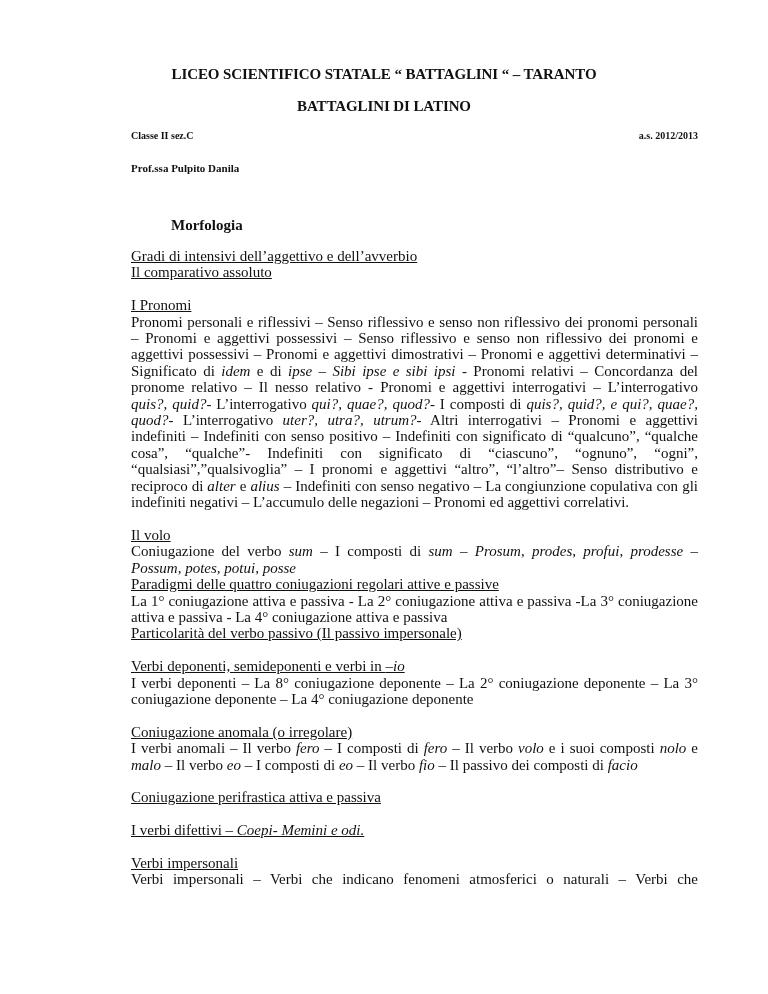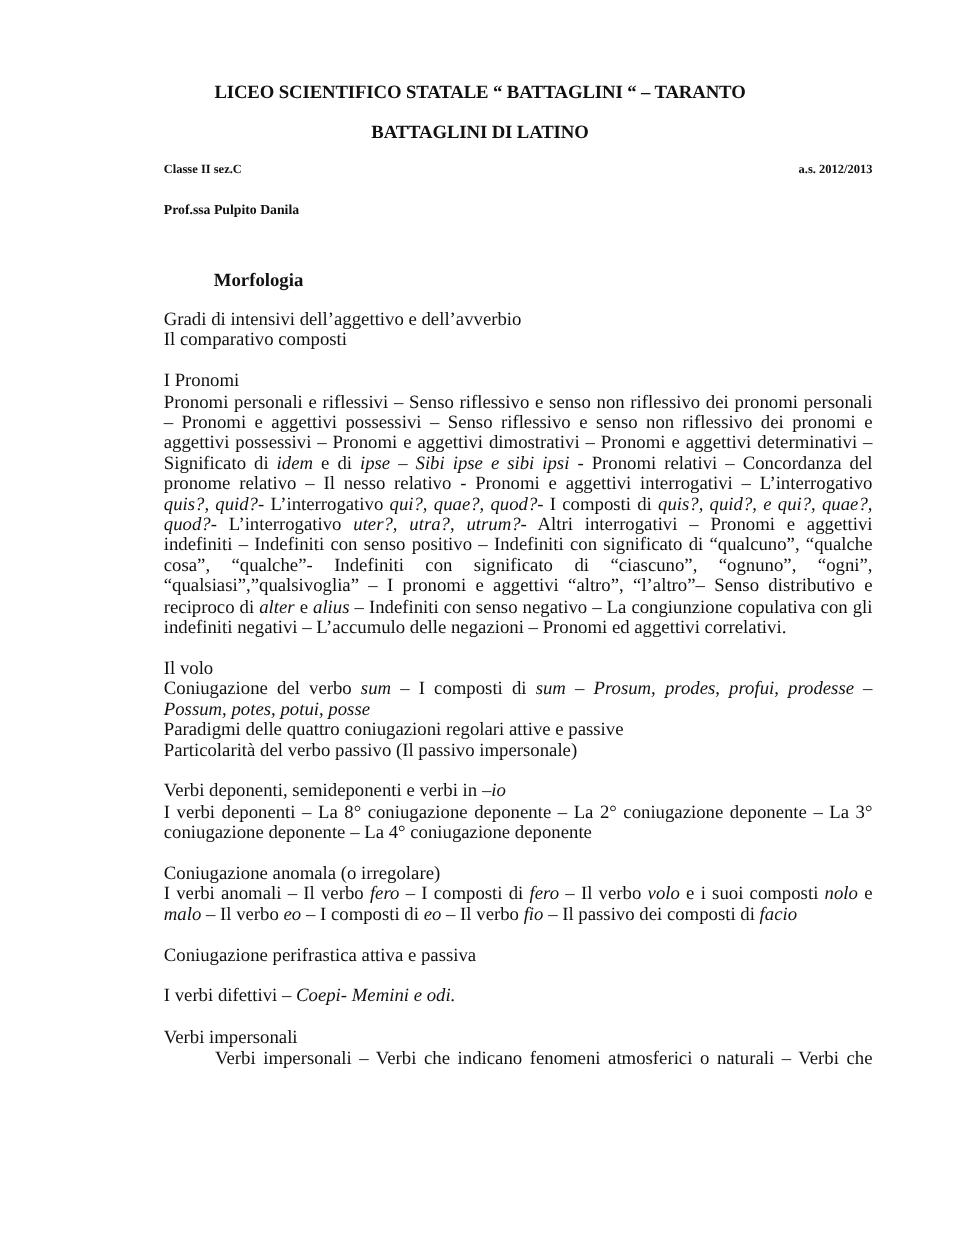--- a/index.html
+++ b/index.html
@@ -18,23 +18,23 @@
     position: absolute; left: 131px; width: 567px; top: 130px;
     font-weight: bold; font-size: 10px; display: flex; justify-content: space-between;
   }
   .prof { position: absolute; left: 131px; top: 162px; font-weight: bold; font-size: 11px; }
   .morf { position: absolute; left: 131px; top: 217px; font-weight: bold; font-size: 15px; margin-left: 40px; }
   .body {
     position: absolute; left: 131px; width: 567px; top: 248px;
     font-size: 15px; line-height: 16.4px;
   }
   .p { margin: 0 0 16.4px 0; }
-  .line { display: block; }
+  .line { display: block; text-decoration: underline; }
   .just { text-align: justify; }
-  .just-last { text-align: justify; text-align-last: justify; margin-left: 41px; }
+  .just-last { text-align: justify; text-align-last: justify; }
   i { font-style: italic; }
 </style>
 </head>
 <body>
 
 <div class="page">
 
   <div class="title t1">LICEO SCIENTIFICO STATALE “ BATTAGLINI “ – TARANTO</div>
   <div class="title t2">BATTAGLINI DI LATINO</div>
 
@@ -44,32 +44,33 @@
   </div>
 
   <div class="prof">Prof.ssa Pulpito Danila</div>
 
   <div class="morf">Morfologia</div>
 
   <div class="body">
 
     <div class="p">
       <span class="line">Gradi di intensivi dell’aggettivo  e dell’avverbio</span>
-      <span class="line">Il comparativo composti</span>
+      <span class="line">Il comparativo assoluto</span>
     </div>
 
     <div class="p">
       <span class="line">I Pronomi</span>
       <div class="just"><span>Pronomi personali e riflessivi – Senso riflessivo e senso non riflessivo dei pronomi personali – Pronomi e aggettivi  possessivi – Senso riflessivo e senso non riflessivo dei pronomi e aggettivi possessivi – Pronomi e aggettivi dimostrativi – Pronomi e aggettivi determinativi – Significato di </span><i>idem</i><span>  e di </span><i>ipse – Sibi ipse e sibi ipsi</i><span> -  Pronomi relativi – Concordanza del pronome relativo – Il nesso relativo - Pronomi e aggettivi interrogativi – L’interrogativo </span><i>quis?, quid?</i><span>- L’interrogativo </span><i>qui?, quae?, quod?</i><span>- I composti di </span><i>quis?, quid?, e qui?, quae?, quod?</i><span>- L’interrogativo </span><i>uter?, utra?, utrum?</i><span>- Altri interrogativi – Pronomi e aggettivi indefiniti – Indefiniti con senso positivo – Indefiniti con significato di “qualcuno”, “qualche cosa”, “qualche”- Indefiniti con significato di “ciascuno”, “ognuno”, “ogni”, “qualsiasi”,”qualsivoglia” – I pronomi e aggettivi “altro”, “l’altro”– Senso distributivo e reciproco di </span><i>alter</i><span> e </span><i>alius</i><span> – Indefiniti con senso negativo – La congiunzione copulativa con gli indefiniti negativi – L’accumulo delle negazioni – Pronomi ed aggettivi correlativi.</span></div>
     </div>
 
     <div class="p">
       <span class="line">Il volo</span>
       <div class="just"><span>Coniugazione del verbo </span><i>sum</i><span> – I composti di </span><i>sum – Prosum, prodes, profui, prodesse – Possum, potes, potui, posse</i></div>
       <span class="line">Paradigmi delle quattro coniugazioni regolari attive e passive</span>
+      <div class="just">La 1° coniugazione attiva e passiva - La 2° coniugazione attiva e passiva -La 3° coniugazione attiva e passiva - La 4° coniugazione attiva e passiva</div>
       <span class="line">Particolarità del verbo passivo (Il passivo impersonale)</span>
     </div>
 
     <div class="p">
       <span class="line"><span>Verbi deponenti, semideponenti e verbi in </span><i>–io</i></span>
       <div class="just">I verbi deponenti – La 8° coniugazione deponente – La 2° coniugazione deponente – La 3° coniugazione deponente – La 4° coniugazione deponente</div>
     </div>
 
     <div class="p">
       <span class="line">Coniugazione anomala (o irregolare)</span>

